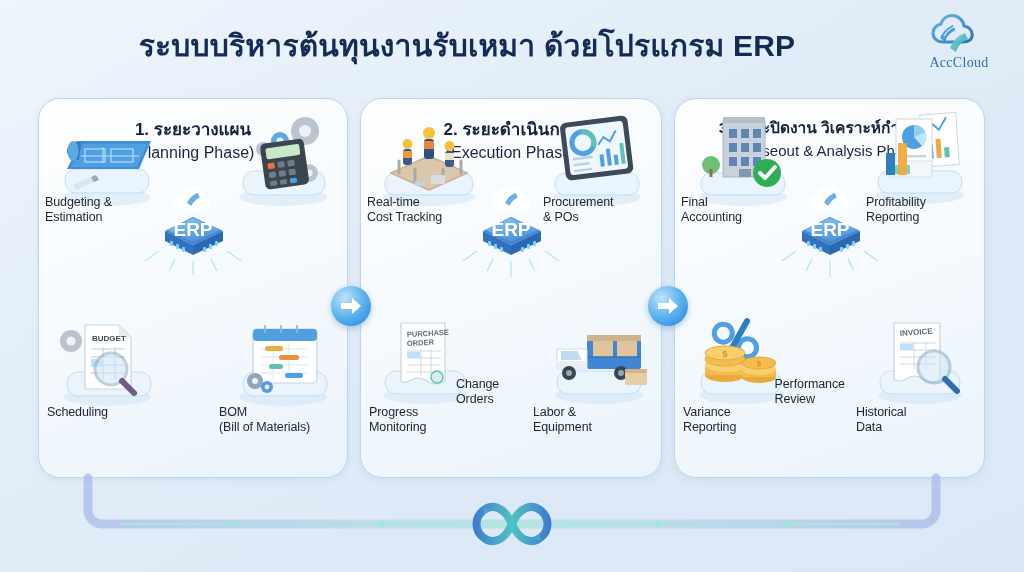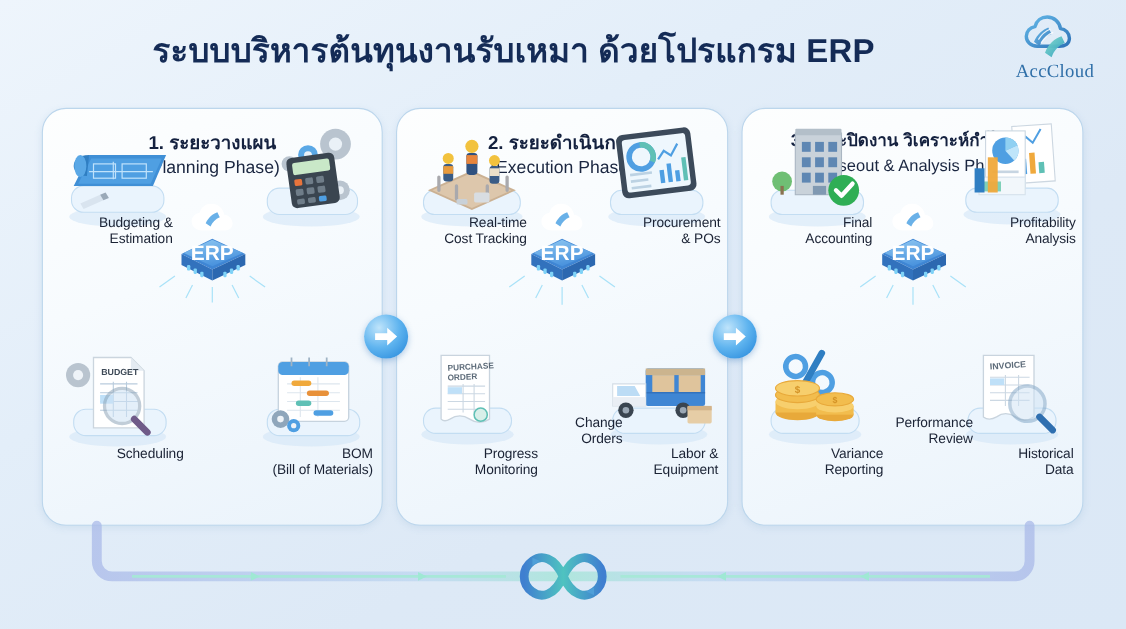--- a/index.html
+++ b/index.html
@@ -16,21 +16,21 @@
   #page-title {
     position: absolute; left: 0; top: 22px; width: 1024px;
     text-align: center; padding-right: 90px;
     font-size: 30px; font-weight: 700; letter-spacing: .2px;
     color: #142b56; white-space: nowrap;
   }
   #logo { position: absolute; right: 16px; top: 8px; width: 98px; height: 76px; text-align: center; }
   #logo .mark { width: 98px; height: 50px; display:block; }
   #logo .word {
     font-family: "Liberation Serif", "DejaVu Serif", serif;
-    font-size: 17px; color: #2f6fa8; letter-spacing: .3px; margin-top: -3px;
+    font-size: 14px; color: #2f6fa8; letter-spacing: .3px; margin-top: -3px;
   }
 
   
   .panel {
     position: absolute; top: 98px; height: 380px;
     background: linear-gradient(160deg, #fdfefe 0%, #f7fbfe 40%, #eaf3fb 100%);
     border: 1.4px solid #bcd6ec; border-radius: 22px;
     box-shadow: 0 2px 7px rgba(120,160,200,.16);
     overflow: hidden;
   }
@@ -41,21 +41,21 @@
   .panel-head { position: absolute; left: 0; top: 16px; width: 100%; text-align: center; padding: 0 6px; }
   .panel-head .th { font-size: 17px; font-weight: 700; color: #14213f; white-space: nowrap; text-align: center; }
   #panel-3 .panel-head .th { font-size: 15.5px; }
   .panel-head .en { font-size: 16px; font-weight: 400; color: #1a2640; margin-top: 2px; white-space: nowrap; }
   #panel-3 .panel-head .en { font-size: 15px; }
 
   .panel-body { position: absolute; left: 0; top: 78px; width: 100%; height: 302px; }
 
   
   .lbl {
-    position: absolute; text-align: right; font-size: 12.5px; line-height: 1.18;
+    position: absolute; text-align: left; font-size: 12.5px; line-height: 1.18;
     color: #1b2335; white-space: pre-line; letter-spacing: -.1px;
   }
   .lbl.tl { left: 6px;  top: 18px;  width: 112px; }
   .lbl.tr { right: 6px; top: 18px;  width: 112px; }
   .lbl.bl { left: 8px;  top: 228px; width: 120px; }
   .lbl.br { right: 8px; top: 228px; width: 120px; }
   .lbl.ctr{ left: 50%; transform: translateX(-50%); top: 200px; width: 110px; }
 
   
   .erp { position: absolute; left: 50%; transform: translateX(-50%); top: -4px; width: 116px; height: 108px; }
@@ -426,21 +426,21 @@
             <rect x="26" y="42" width="9" height="22"></rect>
           </g>
         <g fill="#f0a93c">
             <rect x="38" y="32" width="9" height="32" opacity=".95"></rect>
           </g>
       </svg>
 
       <div class="lbl tl">Final
 Accounting</div>
       <div class="lbl tr">Profitability
-Analysis</div>
+Reporting</div>
 
       <svg class="erp" viewBox="0 0 116 108">
         <g stroke="#8fd9f5" stroke-width="1.1" fill="none" opacity=".75">
           <path d="M24 78 L10 88 M92 78 L106 88 M40 86 L34 98 M76 86 L82 98 M58 88 L58 104"></path>
         </g>
         <path d="M30 58 L58 44 L88 58 L58 72 Z" fill="#3f86d4"></path>
         <path d="M30 58 v10 L58 82 v-10z" fill="#3272bd"></path>
         <path d="M88 58 v10 L58 82 v-10z" fill="#2c68b0"></path>
         <path d="M32 57 L58 45 L86 57 L58 69 Z" fill="url(#chipG1)"></path>
         <g fill="#7fd2f7">

